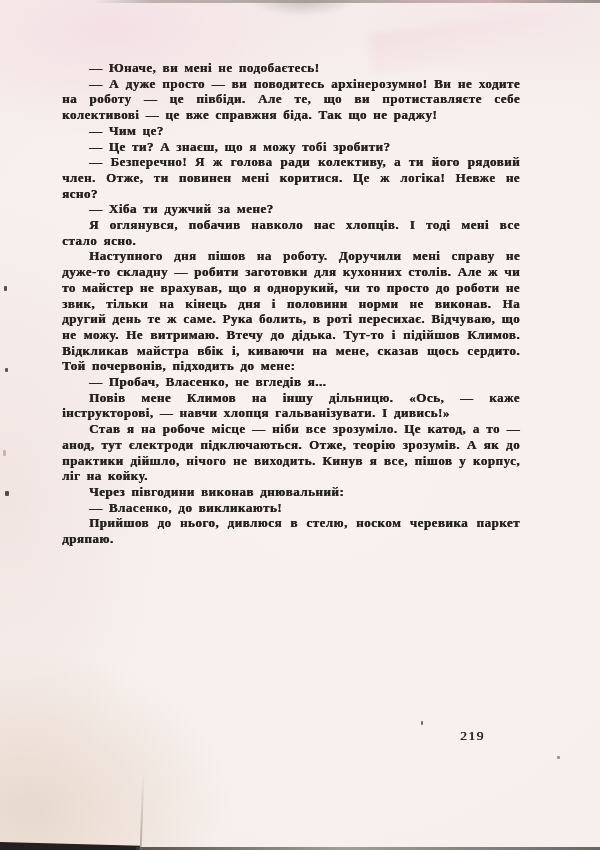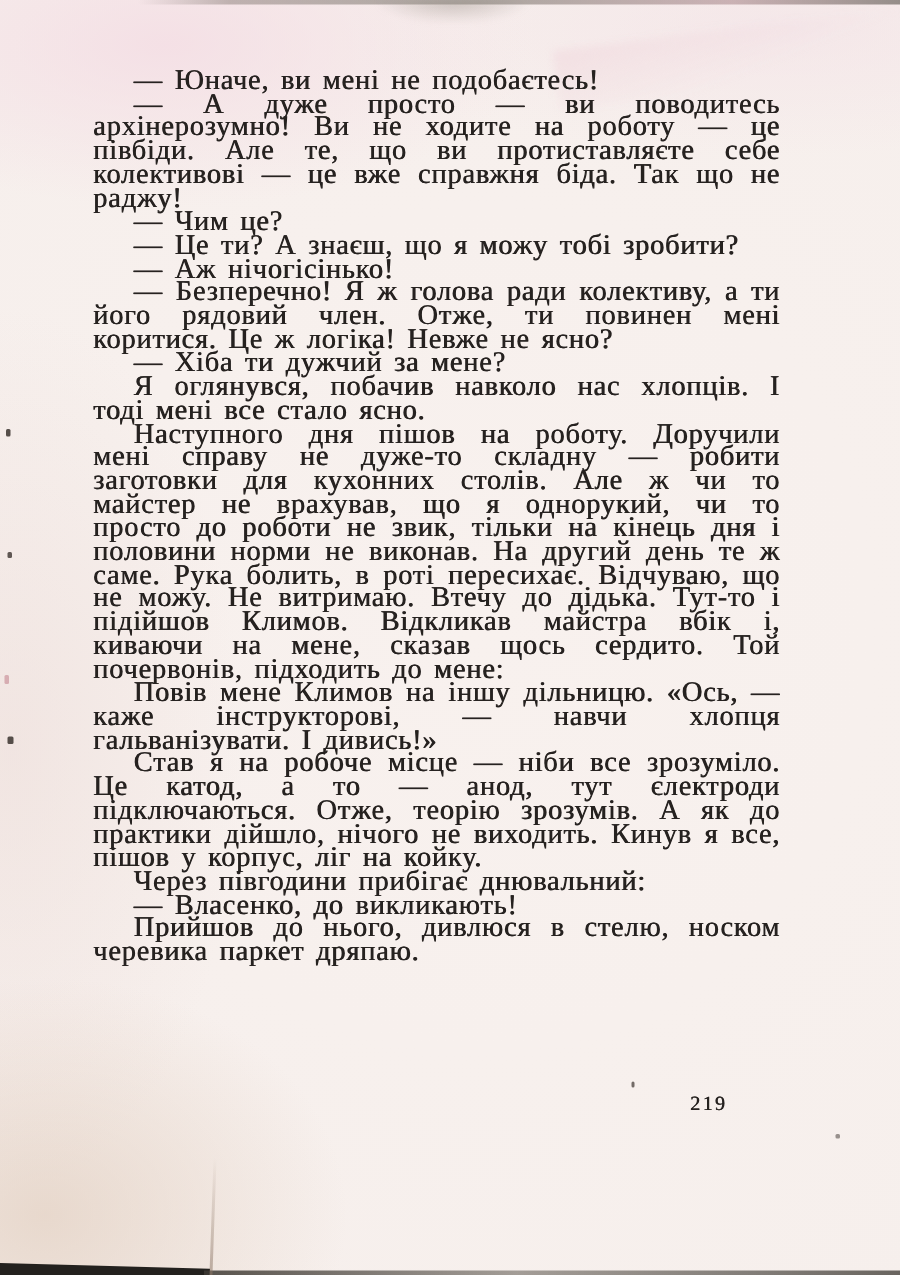--- a/index.html
+++ b/index.html
@@ -63,29 +63,30 @@
   .s1 { left: 4px;  top: 286px; width: 3px; height: 5px; opacity: .85; }
   .s2 { left: 5px;  top: 368px; width: 3px; height: 4px; opacity: .80; }
   .s3 { left: 3px;  top: 450px; width: 3px; height: 6px; background: #c48791; opacity: .6; }
   .s4 { left: 5px;  top: 491px; width: 4px; height: 5px; opacity: .85; }
   .s5 { left: 421px; top: 721px; width: 2px; height: 4px; opacity: .7; }
   .s6 { left: 557px; top: 756px; width: 3px; height: 3px; opacity: .5; }
 
   
   .text-block {
     position: absolute;
-    left: 62px; top: 46px; width: 458px;
+    left: 62px; top: 60px; width: 458px;
     font-family: "Liberation Serif", "DejaVu Serif", serif;
-    font-size: 19px;
+    font-size: 13px;
     line-height: 15.7px;
     letter-spacing: 0.5px;
     word-spacing: 2.5px;
     color: var(--ink, #262220);
     text-align: justify;
     text-shadow: 0.4px 0 0 currentColor;
+    font-weight: bold;
   }
   .para { margin: 0; text-indent: 27px; }
   .justify-last { text-align-last: justify; }
 
   .page-number {
     position: absolute;
     left: 460px; top: 728px;
     font-family: "Liberation Serif", "DejaVu Serif", serif;
     font-size: 13.5px;
     letter-spacing: 1.5px;
@@ -110,27 +111,27 @@
   <div class="speck s4"></div>
   <div class="speck s5"></div>
   <div class="speck s6"></div>
 
   <div class="text-block" lang="uk">
 
   <p class="para dialogue">— Юначе, ви мені не подобаєтесь!</p>
       <p class="para dialogue">— А дуже просто — ви поводитесь архінерозумно! Ви не ходите на роботу — це півбіди. Але те, що ви протиставляєте себе колективові — це вже справжня біда. Так що не раджу!</p>
       <p class="para dialogue">— Чим це?</p>
       <p class="para dialogue">— Це ти? А знаєш, що я можу тобі зробити?</p>
-      <p class="para dialogue">— Аж нічогісінько!</p>
       <p class="para dialogue">— Безперечно! Я ж голова ради колективу, а ти його рядовий член. Отже, ти повинен мені коритися. Це ж логіка! Невже не ясно?</p>
       <p class="para dialogue">— Хіба ти дужчий за мене?</p>
       <p class="para prose">Я оглянувся, побачив навколо нас хлопців. І тоді мені все стало ясно.</p>
       <p class="para prose">Наступного дня пішов на роботу. Доручили мені справу не дуже-то складну — робити заготовки для кухонних столів. Але ж чи то майстер не врахував, що я однорукий, чи то просто до роботи не звик, тільки на кінець дня і половини норми не виконав. На другий день те ж саме. Рука болить, в роті пересихає. Відчуваю, що не можу. Не витримаю. Втечу до дідька. Тут-то і підійшов Климов. Відкликав майстра вбік і, киваючи на мене, сказав щось сердито. Той почервонів, підходить до мене:</p>
+      <p class="para dialogue">— Пробач, Власенко, не вгледів я...</p>
       <p class="para prose">Повів мене Климов на іншу дільницю. «Ось, — каже інструкторові, — навчи хлопця гальванізувати. І дивись!»</p>
       <p class="para prose">Став я на робоче місце — ніби все зрозуміло. Це катод, а то — анод, тут єлектроди підключаються. Отже, теорію зрозумів. А як до практики дійшло, нічого не виходить. Кинув я все, пішов у корпус, ліг на койку.</p>
-      <p class="para prose">Через півгодини прибігає днювальний:</p>
+      <p class="para prose">Через півгодини виконав днювальний:</p>
       <p class="para dialogue">— Власенко, до викликають!</p>
       <p class="para prose">Прийшов до нього, дивлюся в стелю, носком черевика паркет дряпаю.</p>
     </div>
 
   <div class="page-number">219</div>
 
 </div>
 
 </body></html>

